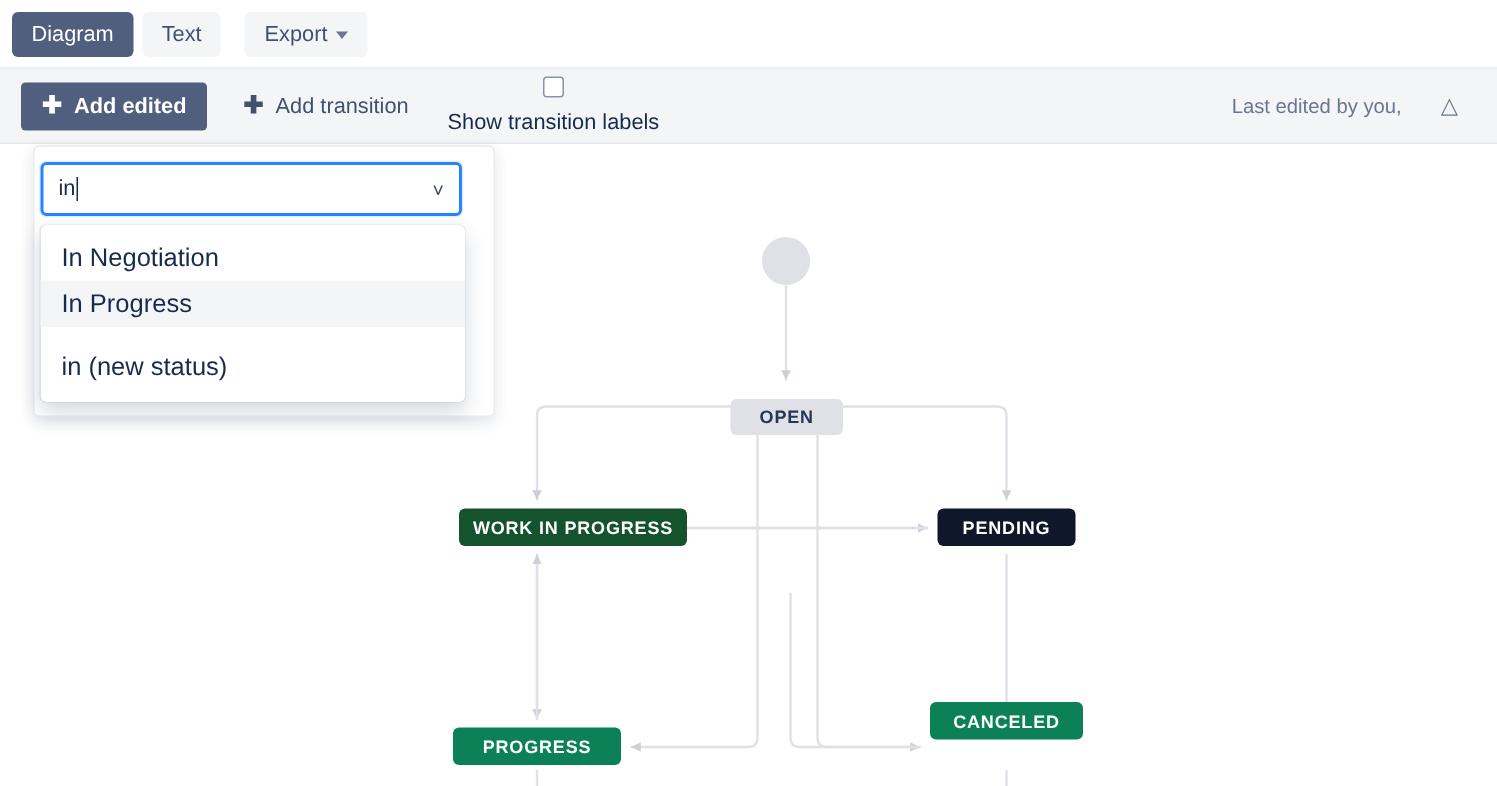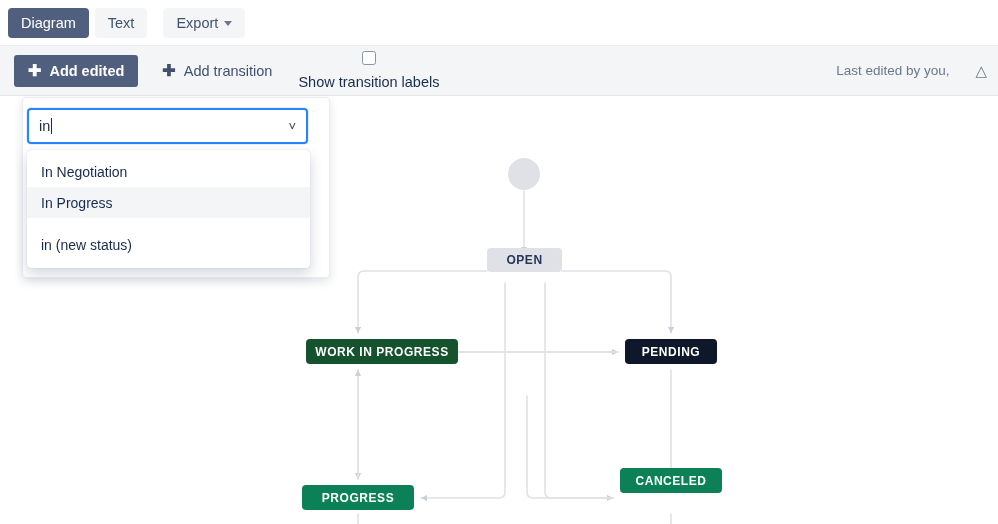--- a/index.html
+++ b/index.html
@@ -58,21 +58,21 @@
   .chk-wrap {
     margin-left:20px; display:flex; align-items:center; gap:9px; cursor:pointer;
     color:#172b4d; font-size:14.5px;flex-direction:column;
   }
   .chk-box {
     width:14px;height:14px;border:1.5px solid #8993a4;border-radius:2.5px;background:#fff;
     display:inline-block;
   }
   .toolbar-right {
     margin-left:auto; display:flex; align-items:center; gap:26px;
-    padding-right:12px; color:#6b778c; font-size:13.5px;
+    padding-right:27px; color:#6b778c; font-size:13.5px;
   }
   .chev-up-dbl {
     color:#6b778c; font-size:15px; line-height:1; cursor:pointer;
     letter-spacing:-1px;
   }
 
   
   .canvas { position:absolute; left:0; top:96px; width:998px; height:428px; background:#fff; overflow:hidden; }
   .canvas svg { position:absolute; left:0; top:0; }
 
@@ -114,21 +114,21 @@
   .combo-arrow { margin-left:auto; color:#344563; font-size:13px; line-height:1; }
 
   .combo-list {
     position:absolute; left:27px; top:150px; width:283px;
     background:#fff; border-radius:4px;
     box-shadow:0 6px 14px rgba(9,30,66,.18), 0 0 1px rgba(9,30,66,.25);
     padding:6px 0 8px 0;
   }
   .combo-opt {
     height:31px; display:flex; align-items:center; padding:0 14px;
-    font-size:14px; color:#172b4d; cursor:pointer;
+    font-size:17px; color:#172b4d; cursor:pointer;
   }
   .combo-opt.highlight { background:#f4f5f7; }
   .combo-sep { height:11px; }
 </style>
 </head>
 <body>
 
 <div id="app">
 
   <div class="tabbar">
@@ -191,21 +191,21 @@
 
         <path d="M671,274 L671,383" marker-end="url(#ah)"></path>
 
         <path d="M358,418 L358,428"></path>
         <path d="M671,418 L671,428"></path>
       </g>
     </svg>
 
     <div class="start-circle" style="left:508px; top:62px;"></div>
 
-    <div class="node open" style="left:487px; top:152px; width:75px; height:24px;">OPEN</div>
+    <div class="node open" style="left:487px; top:170px; width:75px; height:24px;">OPEN</div>
 
     <div class="node blue bright" style="left:282px; top:243px; width:152px; height:25px;">WORK IN PROGRESS</div>
 
     <div class="node blue" style="left:625px; top:243px; width:92px; height:25px;">PENDING</div>
 
     <div class="node green" style="left:302px; top:389px; width:112px; height:25px;">PROGRESS</div>
 
     <div class="node green" style="left:620px; top:372px; width:102px; height:25px;">CANCELED</div>
   </div>
 

